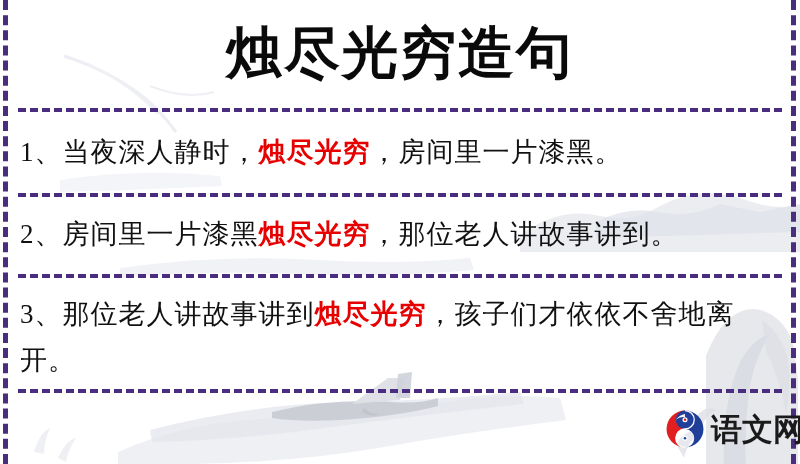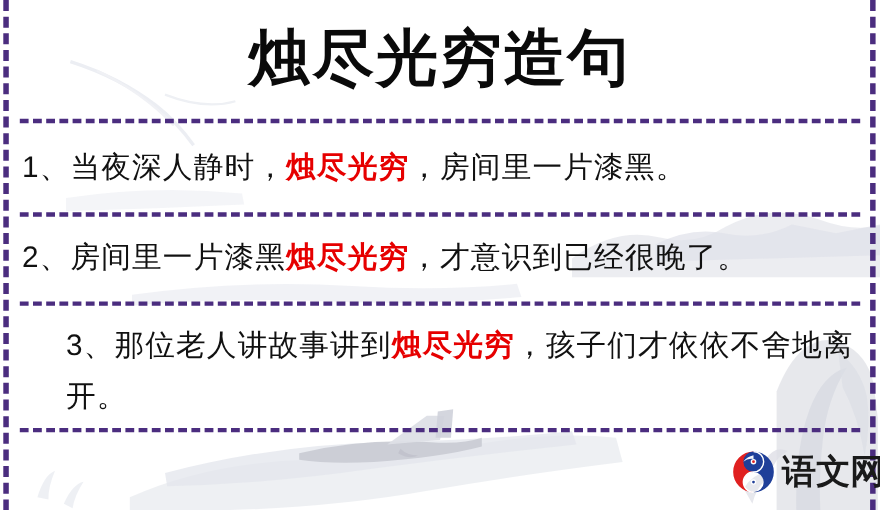--- a/index.html
+++ b/index.html
@@ -46,35 +46,35 @@
     border-top: 4px dashed #4b2d7f;
   }
 
   
   .title {
     position: absolute;
     left: 0;
     top: 18px;
     width: 800px;
     text-align: center;
-    font-family: Liberation Sans, sans-serif;
+    font-family: Liberation Serif, serif;
     font-size: 56px;
     font-weight: bold;
     line-height: 1.25;
     color: #0a0a0a;
     letter-spacing: 2px;
     white-space: nowrap;
   }
 
   
   .sentence {
     position: absolute;
     left: 20px;
     width: 740px;
-    font-family: Liberation Sans, sans-serif;
+    font-family: Liberation Serif, serif;
     font-size: 27px;
     line-height: 46px;
     color: #111111;
     letter-spacing: 1px;
   }
   .kw {
     color: #e60000;
     font-weight: bold;
   }
 
@@ -148,24 +148,24 @@
   <div class="hrule" style="top:274px;"></div>
   <div class="hrule" style="top:389px;"></div>
 
   <div class="title">烛尽光穷造句</div>
 
   <div class="sentence" style="top:129px;">
     <span>1、</span><span>当夜深人静时，</span><span class="kw">烛尽光穷</span><span>，房间里一片漆黑。</span>
   </div>
 
   <div class="sentence" style="top:211px;">
-    <span>2、</span><span>房间里一片漆黑</span><span class="kw">烛尽光穷</span><span>，才意识到已经很晚了。</span>
+    <span>2、</span><span>房间里一片漆黑</span><span class="kw">烛尽光穷</span><span>，那位老人讲故事讲到。</span>
   </div>
 
-  <div class="sentence" style="top:291px;margin-left:40px;">
+  <div class="sentence" style="top:291px;">
     <span>3、</span><span>那位老人讲故事讲到</span><span class="kw">烛尽光穷</span><span>，孩子们才依依不舍地离开。</span>
   </div>
 
   <div class="logo">
     <span class="logo-mark">
       <svg viewBox="0 0 100 100" width="42" height="42" xmlns="http://www.w3.org/2000/svg">
 
         <path d="M50 6 A44 44 0 0 0 50 94 A22 22 0 0 1 50 50 A22 22 0 0 0 50 6 Z" fill="#e02020"></path>
 
         <path d="M50 6 A44 44 0 0 1 50 94 A22 22 0 0 0 50 50 A22 22 0 0 1 50 6 Z" fill="#1f3f99"></path>

